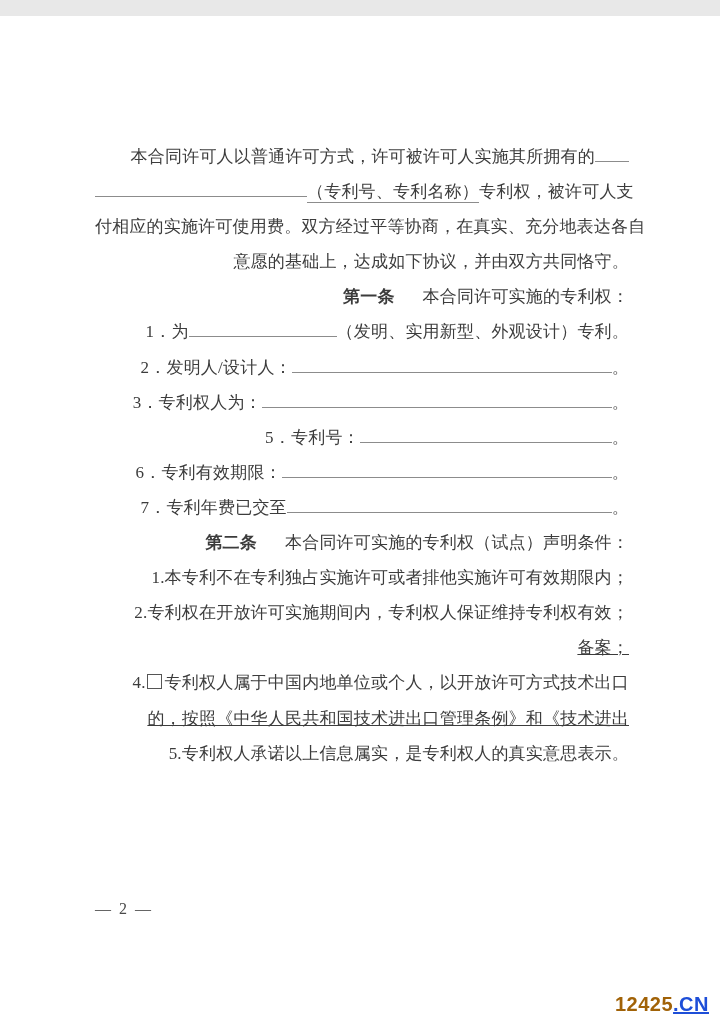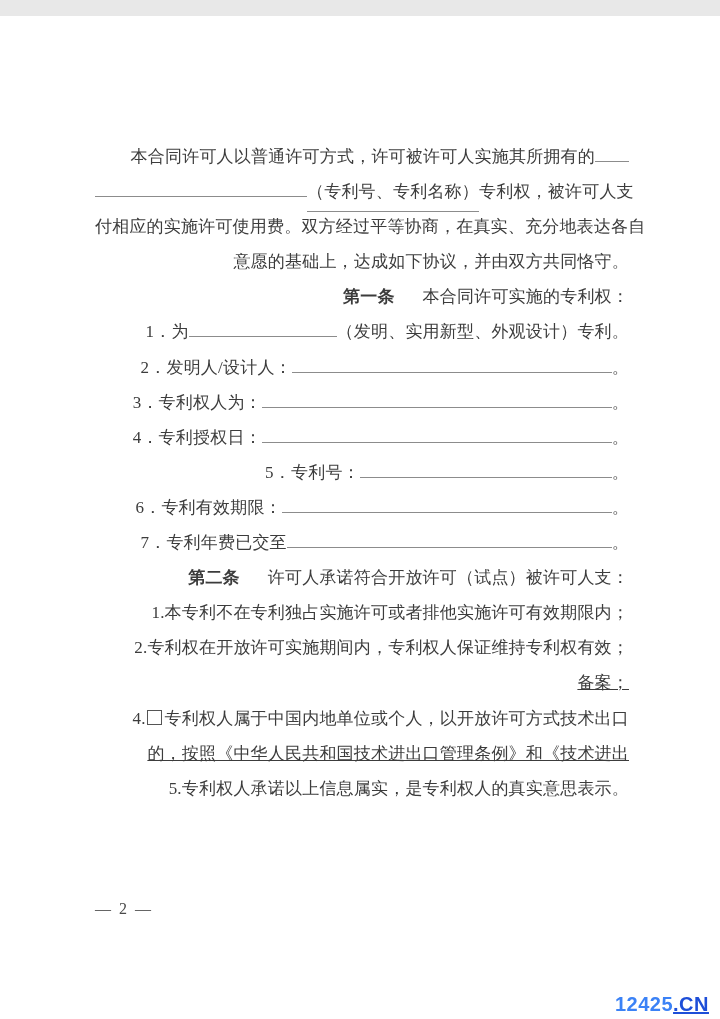--- a/index.html
+++ b/index.html
@@ -37,21 +37,21 @@
   .art-num { font-weight: bold; margin-right: 28px; }
   .no2     { display: inline-block; width: 22px; }
   .blank {
     display: inline-block;
     border-bottom: 1px solid #8c8c8c;
     height: 1em;
     vertical-align: baseline;
   }
   .ul-text {
     border-bottom: 1px solid #8c8c8c;
-    padding-bottom: 10px;
+    padding-bottom: 1px;
   }
   .w34  { width: 34px;  }
   .w212 { width: 212px; }
   .w148 { width: 148px; }
   .w320 { width: 320px; }
   .w350 { width: 350px; }
   .w252 { width: 252px; }
   .w330 { width: 330px; }
   .w325 { width: 325px; }
   .checkbox {
@@ -74,45 +74,44 @@
   .watermark {
     position: absolute;
     right: 11px;
     top: 977px;
     font-family: "Liberation Sans", "DejaVu Sans", sans-serif;
     font-weight: bold;
     font-size: 20px;
     letter-spacing: 0.5px;
     white-space: nowrap;
   }
-  .wm-brand { color: #3b82f6; }
+  .wm-brand { color: #a16207; }
   .wm-tld   { color: #1d4ed8; text-decoration: underline; }
 </style>
 </head>
 <body>
 
 <div class="page">
   <div class="content">
 
     <div class="line indent2"><span>本合同许可人以普通许可方式，许可被许可人实施其所拥有的</span><span class="blank w34"></span></div>
     <div class="line"><span class="blank w212"></span><span class="ul-text">（专利号、专利名称）</span><span>专利权，被许可人支</span></div>
     <div class="line">付相应的实施许可使用费。双方经过平等协商，在真实、充分地表达各自</div>
     <div class="line">意愿的基础上，达成如下协议，并由双方共同恪守。</div>
 
     <div class="line item"><span class="art-num">第一条</span><span>本合同许可实施的专利权：</span></div>
 
     <div class="line item"><span>1．</span><span>为</span><span class="blank w148"></span><span>（发明、实用新型、外观设计）专利。</span></div>
     <div class="line item"><span>2．</span><span>发明人/设计人：</span><span class="blank w320"></span><span>。</span></div>
     <div class="line item"><span>3．</span><span>专利权人为：</span><span class="blank w350"></span><span>。</span></div>
-    <div class="line item"><span>4．</span><span>专利授权日：</span><span class="blank w350"></span><span>。</span></div>
     <div class="line item"><span>5．</span><span>专利号：</span><span class="blank w252"></span><span>。</span></div>
     <div class="line item"><span>6．</span><span>专利有效期限：</span><span class="blank w330"></span><span>。</span></div>
     <div class="line item"><span>7．</span><span>专利年费已交至</span><span class="blank w325"></span><span>。</span></div>
 
-    <div class="line item"><span class="art-num">第二条</span><span>许可人承诺符合开放许可（试点）被许可人支：</span></div>
+    <div class="line item"><span class="art-num">第二条</span><span>本合同许可实施的专利权（试点）声明条件：</span></div>
 
     <div class="line item"><span class="no2">1.</span><span>本专利不在专利独占实施许可或者排他实施许可有效期限内；</span></div>
     <div class="line item"><span class="no2">2.</span><span>专利权在开放许可实施期间内，专利权人保证维持专利权有效；</span></div>
     <div class="line cont">备案；</div>
     <div class="line item"><span class="no2">4.</span><span class="checkbox"></span><span>专利权人属于中国内地单位或个人，以开放许可方式技术出口</span></div>
     <div class="line cont">的，按照《中华人民共和国技术进出口管理条例》和《技术进出</div>
     <div class="line item"><span class="no2">5.</span><span>专利权人承诺以上信息属实，是专利权人的真实意思表示。</span></div>
 
   </div>
 

